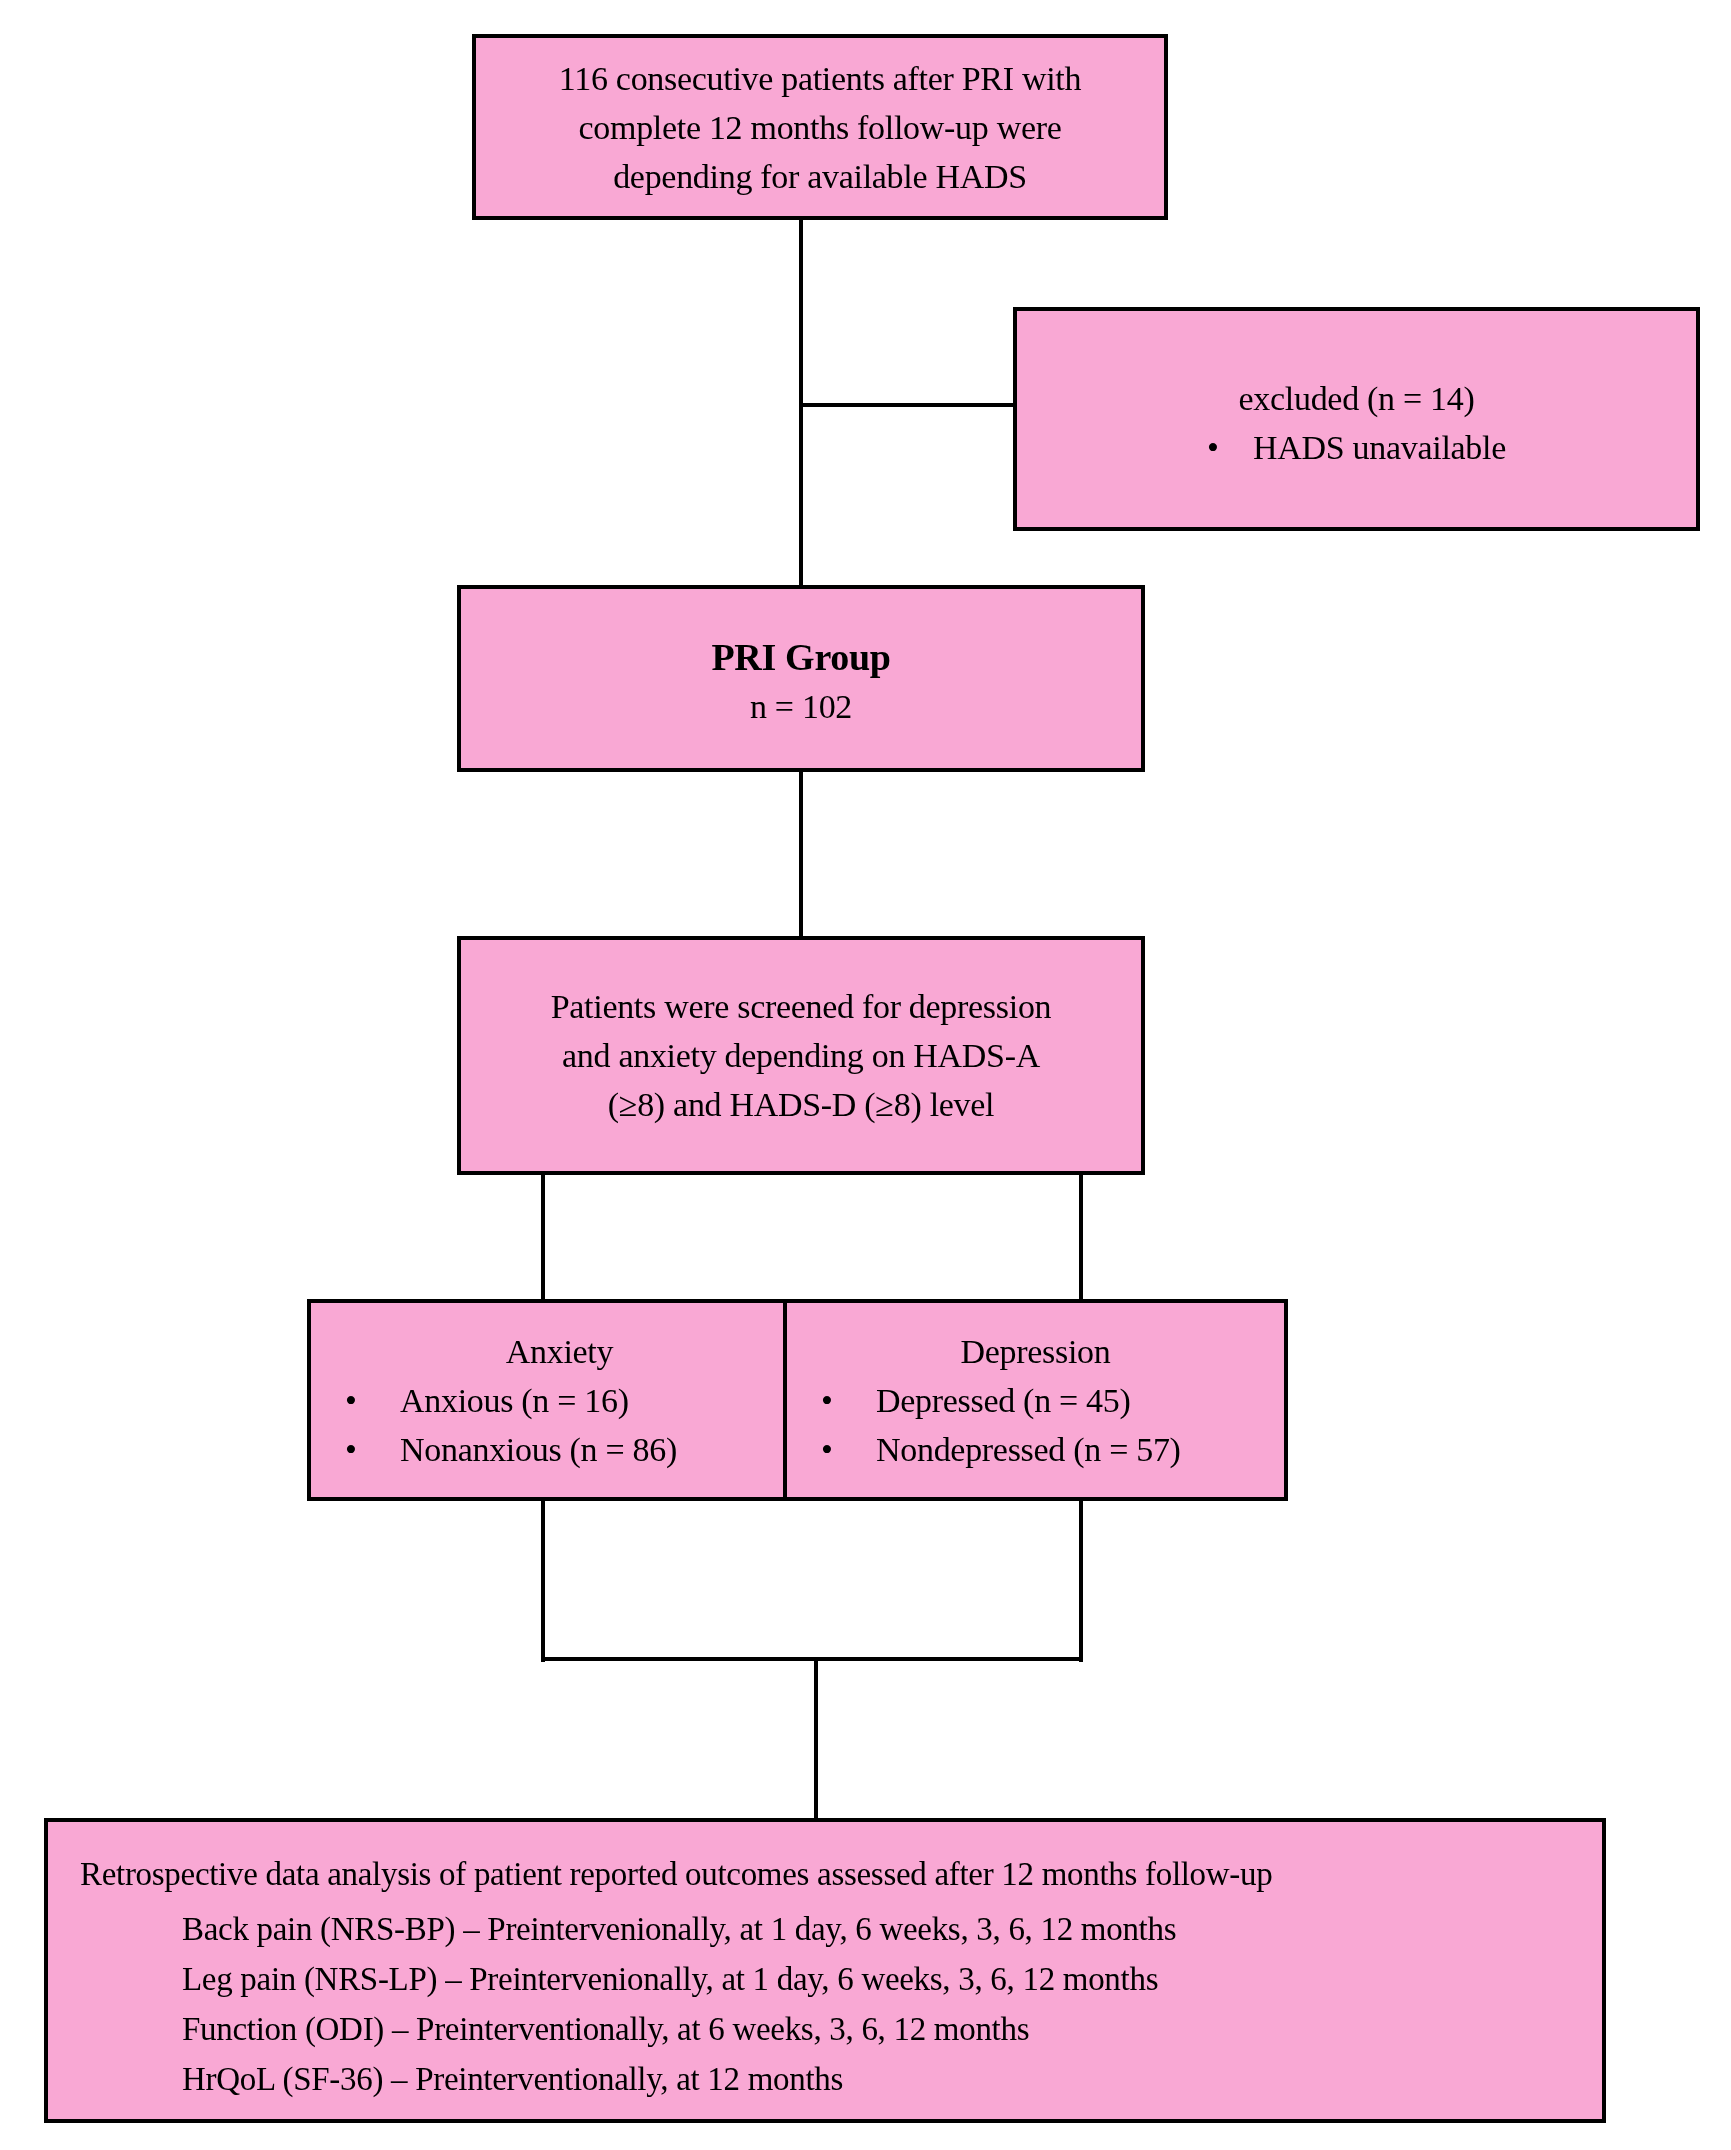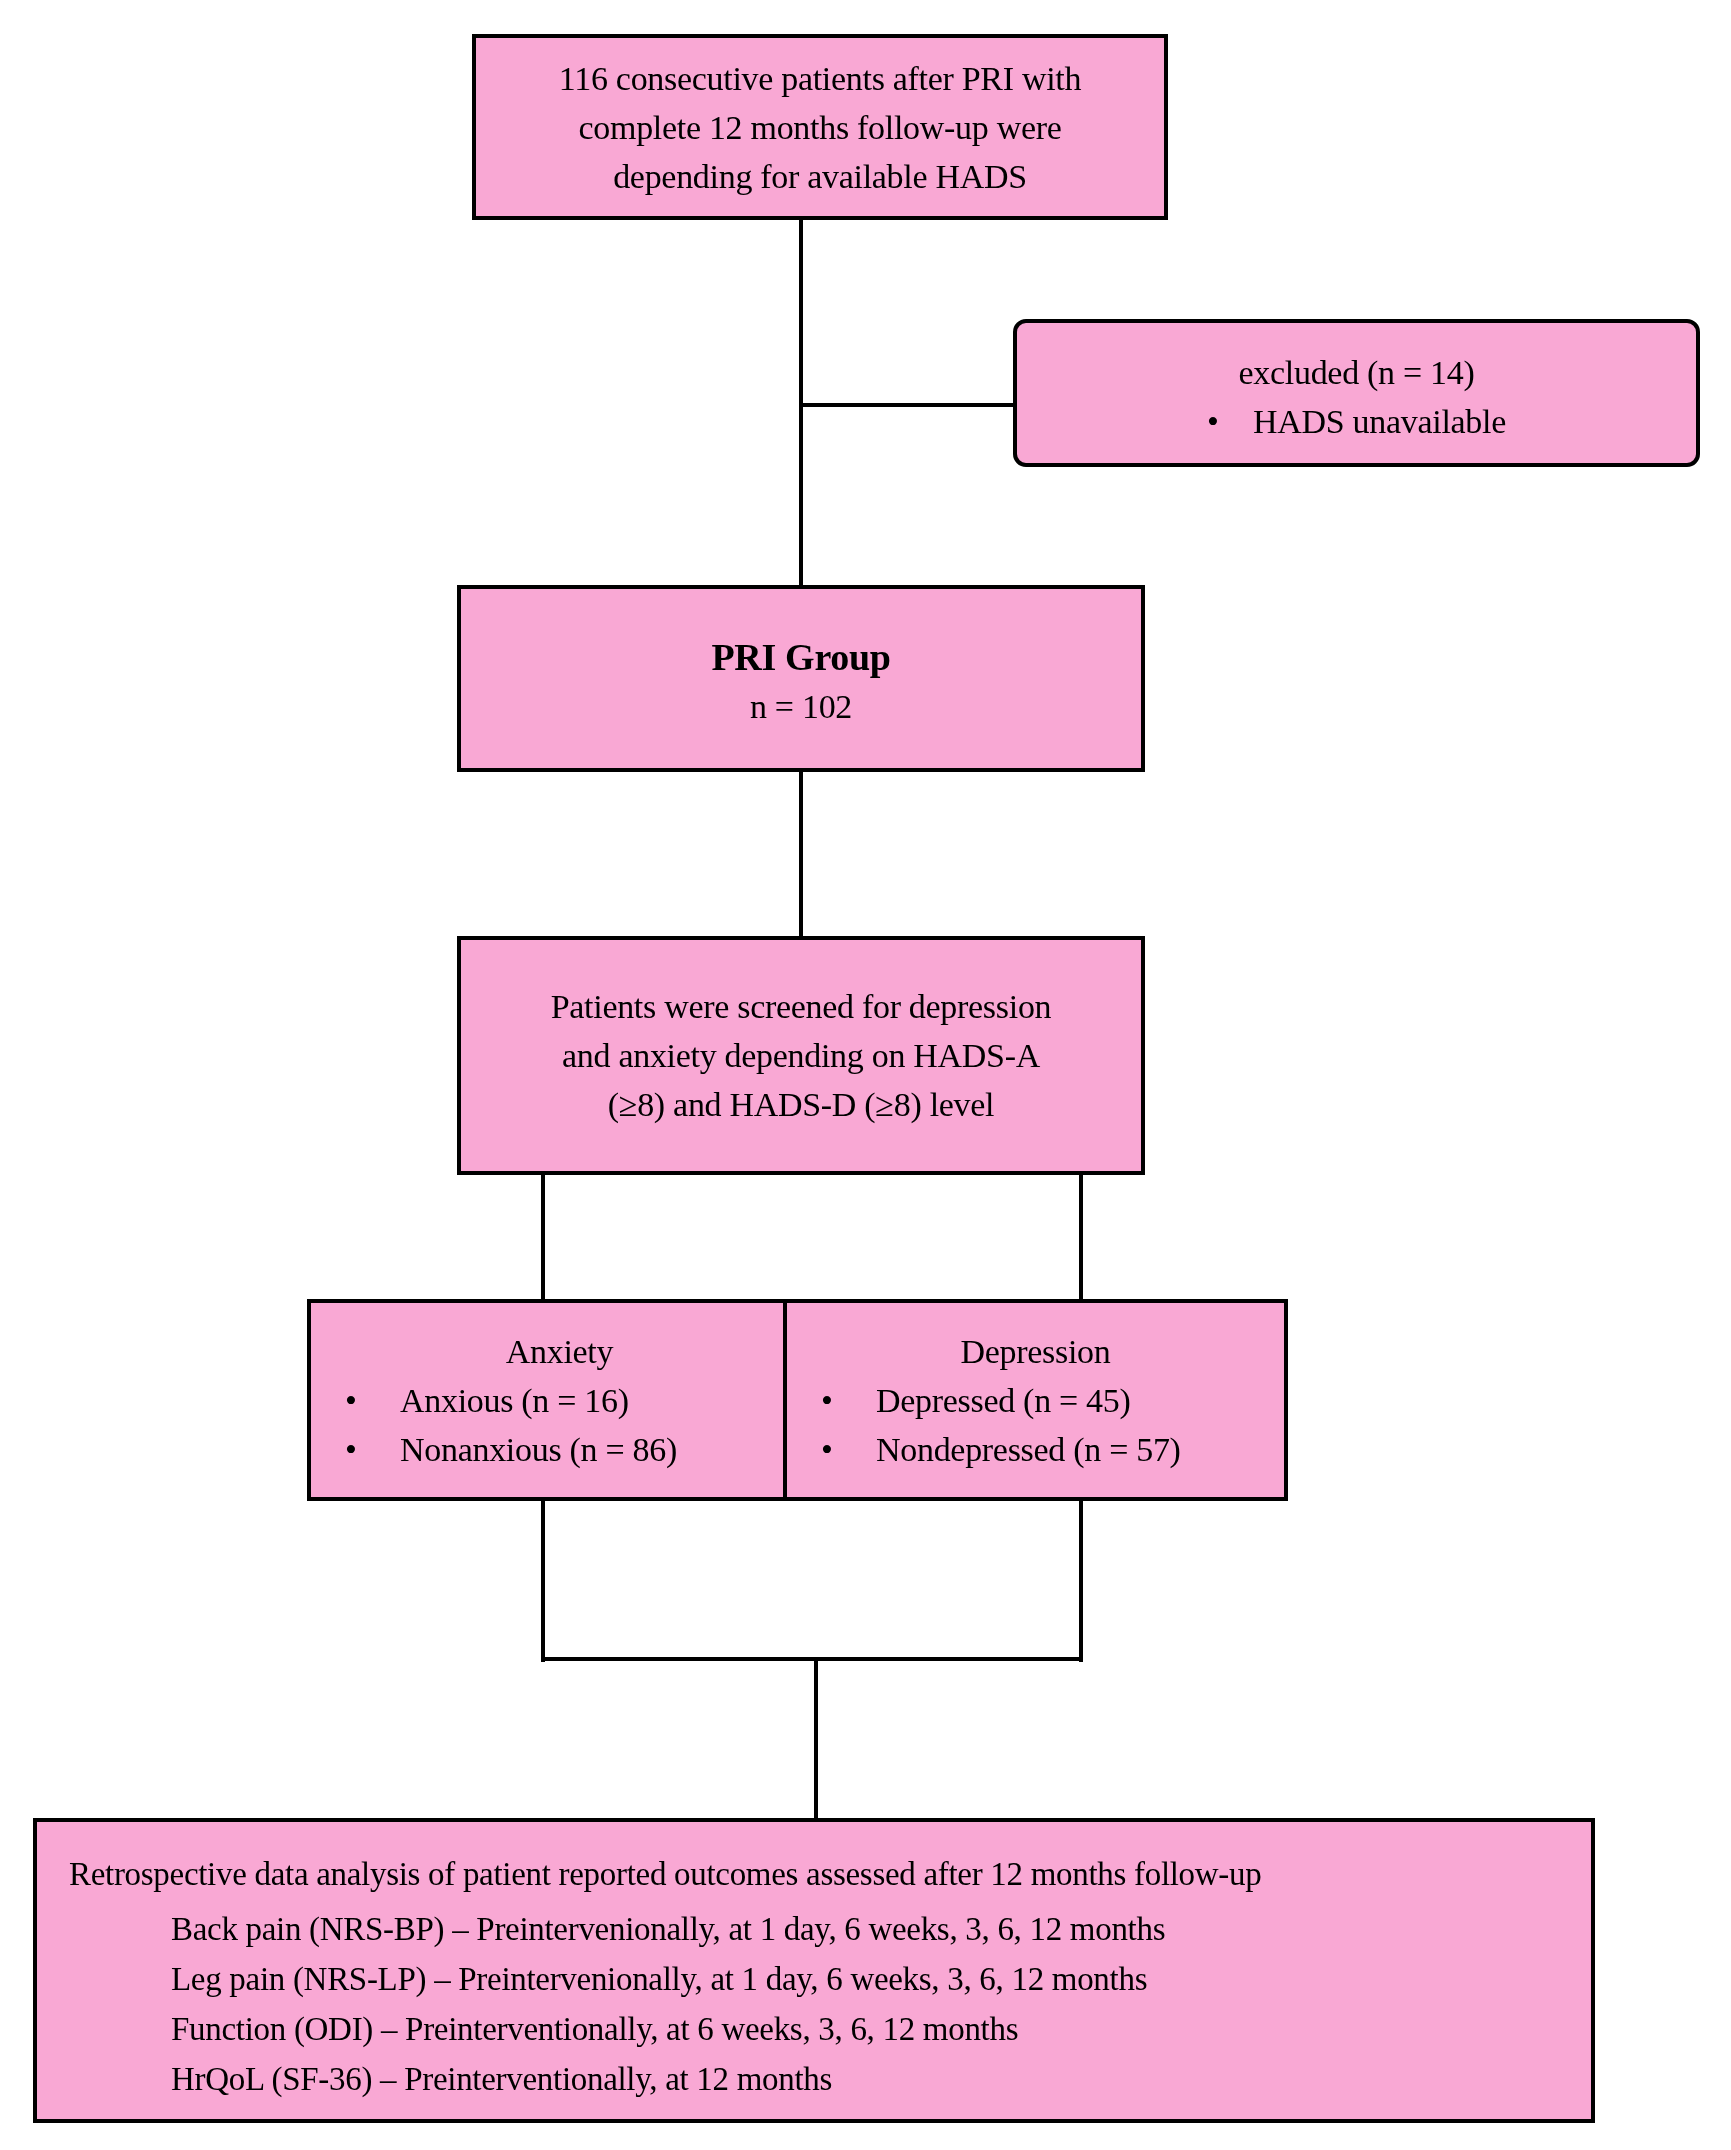--- a/index.html
+++ b/index.html
@@ -25,27 +25,27 @@
     justify-content: center;
     font-size: 34px;
     line-height: 49px;
     letter-spacing: -0.3px;
   }
   .centered-text {
     text-align: center;
     white-space: nowrap;
   }
   .box-screening   { left: 472px;  top: 34px;   width: 696px; height: 186px; }
-  .box-excluded    { left: 1013px; top: 319px;  width: 687px; height: 148px; padding-top: 8px; border-radius: 13px; }
+  .box-excluded    { left: 1013px; top: 307px;  width: 687px; height: 224px; padding-top: 8px; }
   .box-pri         { left: 457px;  top: 585px;  width: 688px; height: 187px; padding-top: 6.6px; }
   .box-hads        { left: 457px;  top: 936px; width: 688px; height: 239px; }
   .box-anxiety     { left: 291px;  top: 1299px; width: 505px;  height: 202px; margin-left: 16px; }
   .box-depression  { left: 783px; top: 1299px; width: 505px;  height: 202px; }
   .box-outcomes    {
-    left: 33px; top: 1818px; width: 1562px; height: 305px;
+    left: 44px; top: 1818px; width: 1562px; height: 305px;
     justify-content: flex-start;
     padding: 28px 26px 0 32px;
     font-size: 33px;
     line-height: 49px;
   }
   .bold-title { font-weight: bold; font-size: 38px; }
   .bullet-row {
     display: flex;
     align-items: baseline;
     padding-left: 34px;

